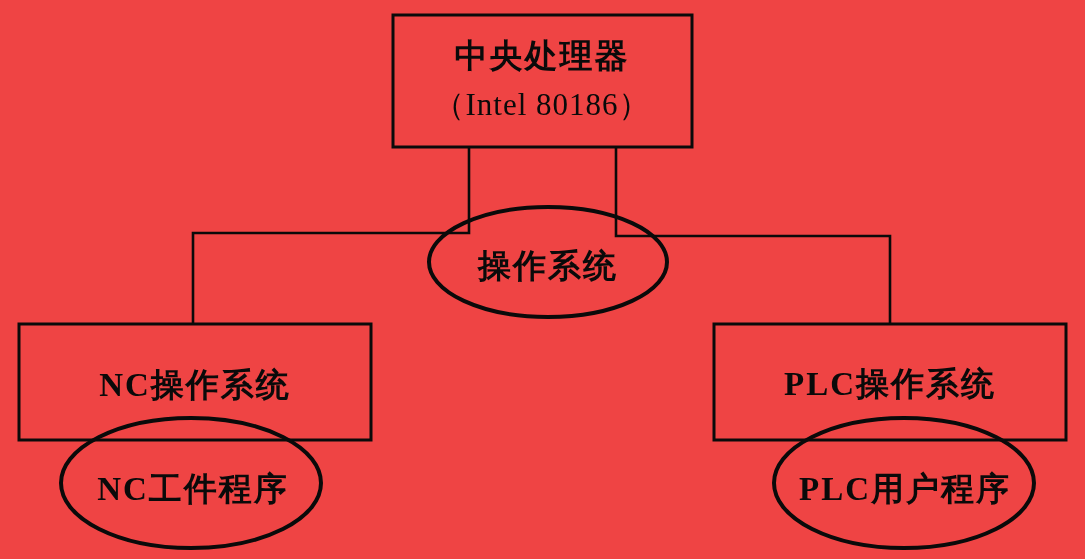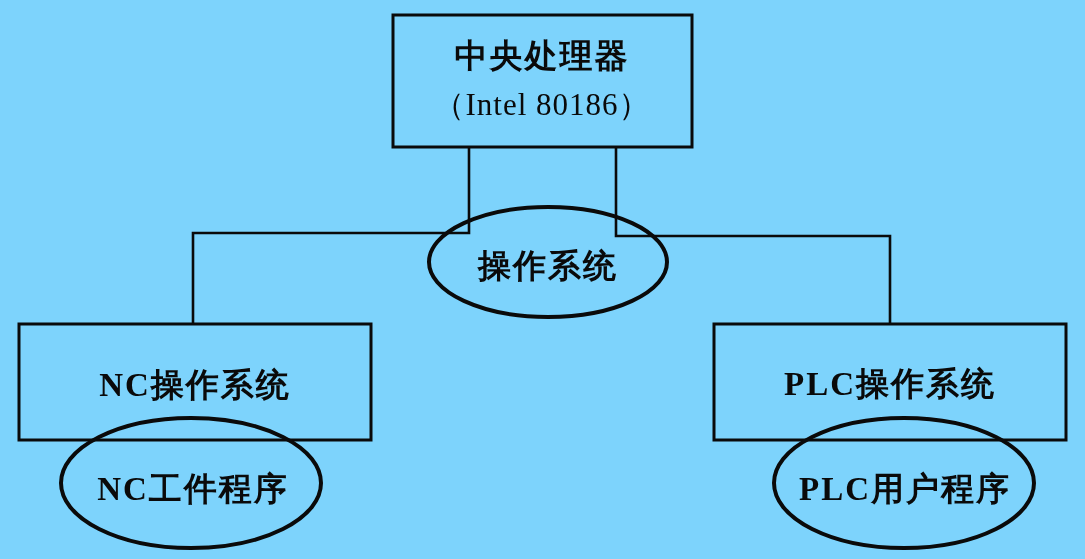--- a/index.html
+++ b/index.html
@@ -10,21 +10,21 @@
   body {
     width: 1085px;
     height: 559px;
     overflow: hidden;
     font-family: "Liberation Serif", "DejaVu Serif", serif;
   }
   .diagram-wrap {
     position: relative;
     width: 1085px;
     height: 559px;
-    background: #7dd3fc;
+    background: #ef4444;
   }
   svg {
     display: block;
   }
   .shape {
     fill: none;
     stroke: #0a0a0a;
   }
   .box-outline   { stroke-width: 3; }
   .oval-outline  { stroke-width: 4; }

